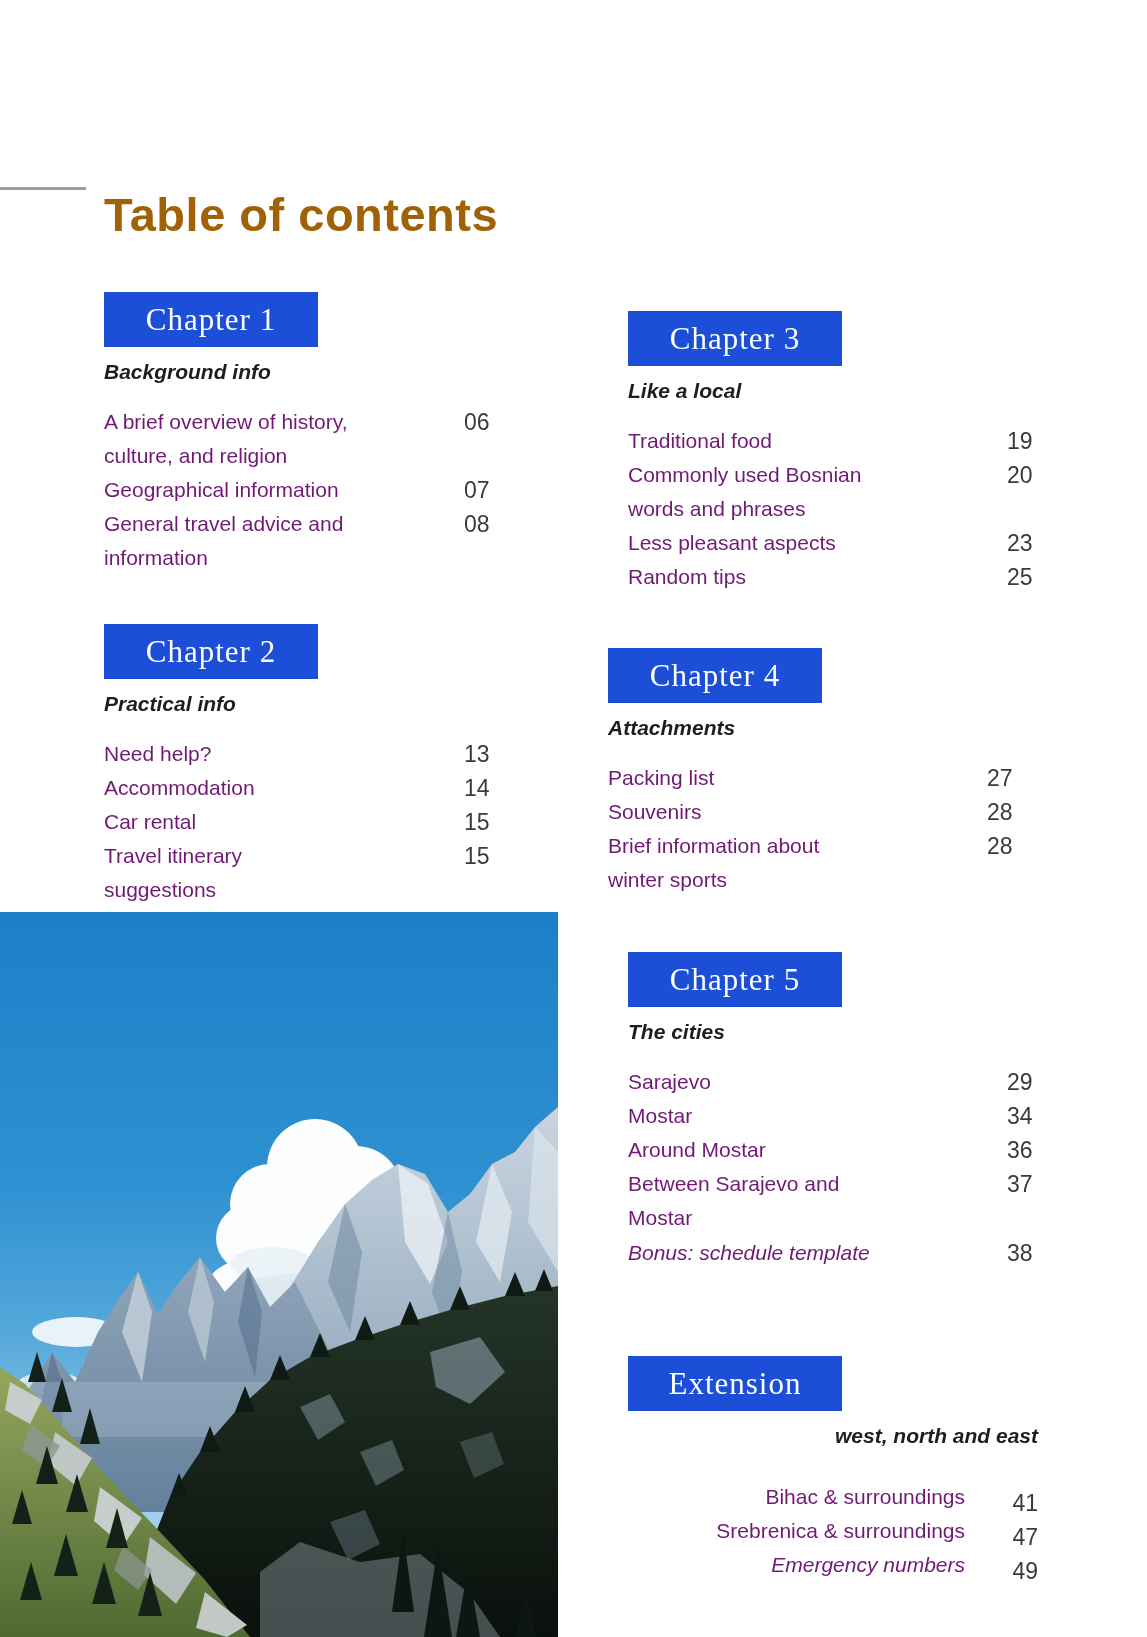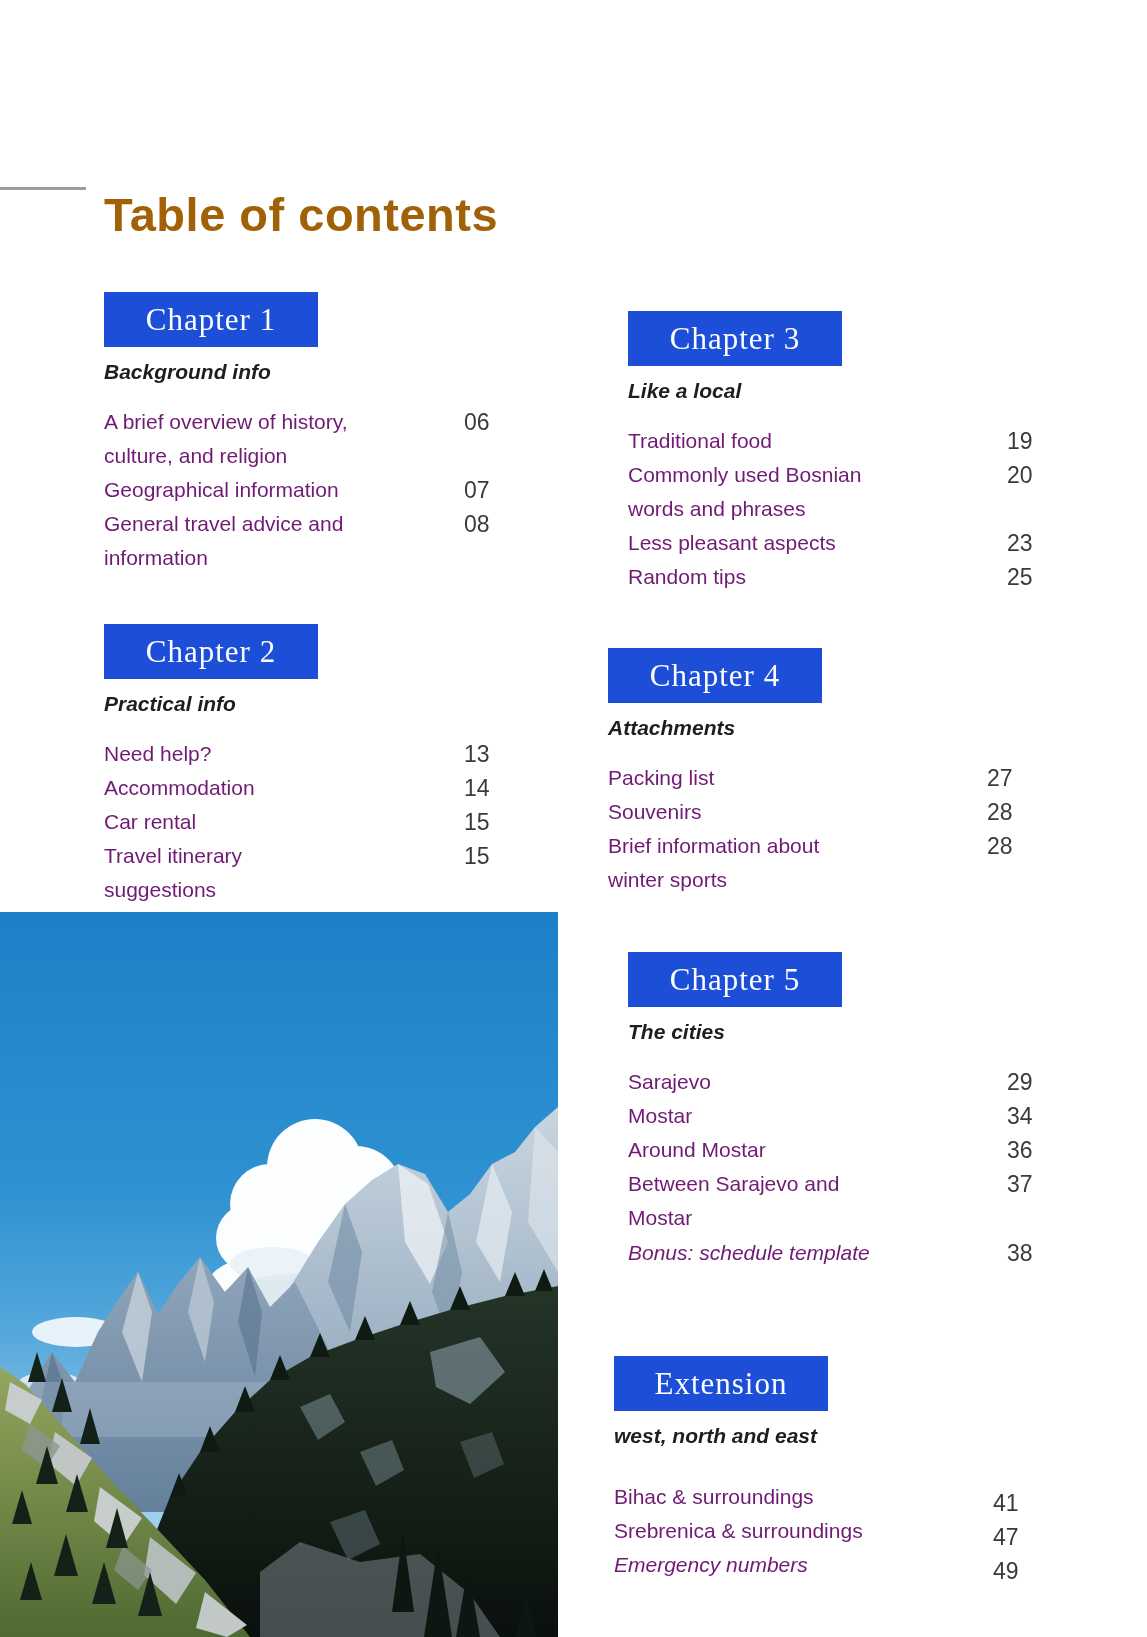--- a/index.html
+++ b/index.html
@@ -9,21 +9,21 @@
   .page-title{position:absolute;left:104px;top:152px;font-size:47px;line-height:64px;
               color:#a16207;letter-spacing:.5px;}
   .title-rule{position:absolute;left:0;top:187px;width:86px;height:3px;background:#9c9c9c;}
 
   .toc-section{position:absolute;width:410px;}
   .s1{left:104px;top:252px;}
   .s2{left:104px;top:584px;}
   .s3{left:628px;top:271px;}
   .s4{left:608px;top:608px;}
   .s5{left:628px;top:912px;}
-  .s6{left:614px;top:1316px;}
+  .s6{left:628px;top:1316px;text-align:right;}
 
   .badge{display:flex;align-items:center;justify-content:center;
          width:214px;height:55px;background:#1d4ed8;color:#fbfdfe;
          font-family:"Liberation Serif","DejaVu Serif",serif;font-size:31px;
          letter-spacing:1px;margin-top:40px;}
   .subtitle{margin-top:11px;height:28px;line-height:28px;
             font-style:italic;font-weight:700;font-size:21px;color:#1e1e20;}
   .entries{margin-top:19px;}
   .s6 .entries{margin-top:30px;}
 

